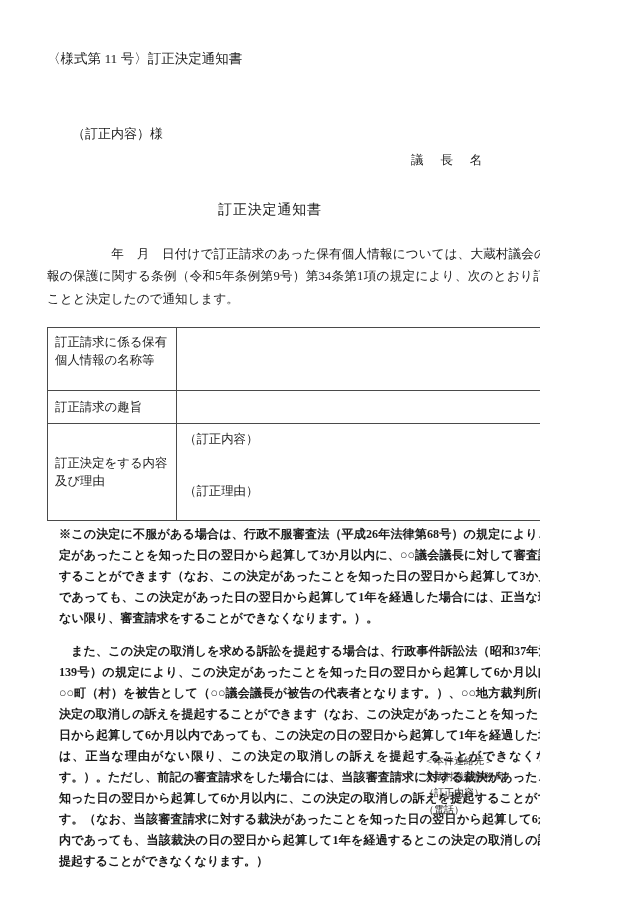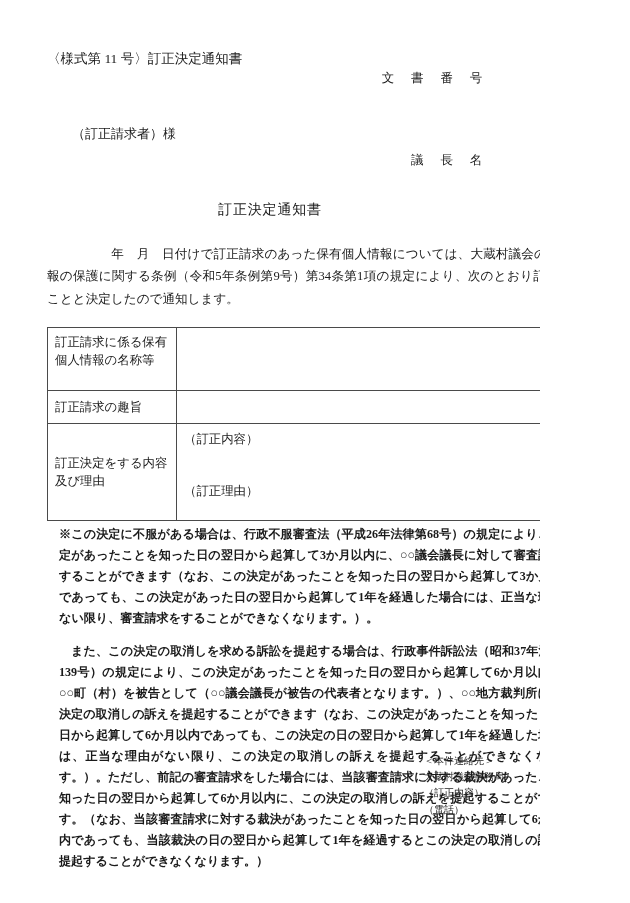--- a/index.html
+++ b/index.html
@@ -141,24 +141,23 @@
   .contact div { white-space: nowrap; }
 </style>
 </head>
 <body>
 
 <div class="page">
 
   <div class="form-no">〈様式第 11 号〉訂正決定通知書</div>
 
   <div class="doc-meta">
-    <div class="sp-wide">文 書 番 号</div>
   </div>
 
-  <div class="addressee">（訂正請求者）様</div>
+  <div class="addressee">（訂正内容）様</div>
 
   <div class="issuer sp-wide">議 長 名</div>
 
   <div class="doc-title">訂正決定通知書</div>
 
   <div class="body-para">年　月　日付けで訂正請求のあった保有個人情報については、大蔵村議会の個人情報の保護に関する条例（令和5年条例第9号）第34条第1項の規定により、次のとおり訂正することと決定したので通知します。</div>
 
   <table class="form-table">
     <tbody>
       <tr class="r1">

